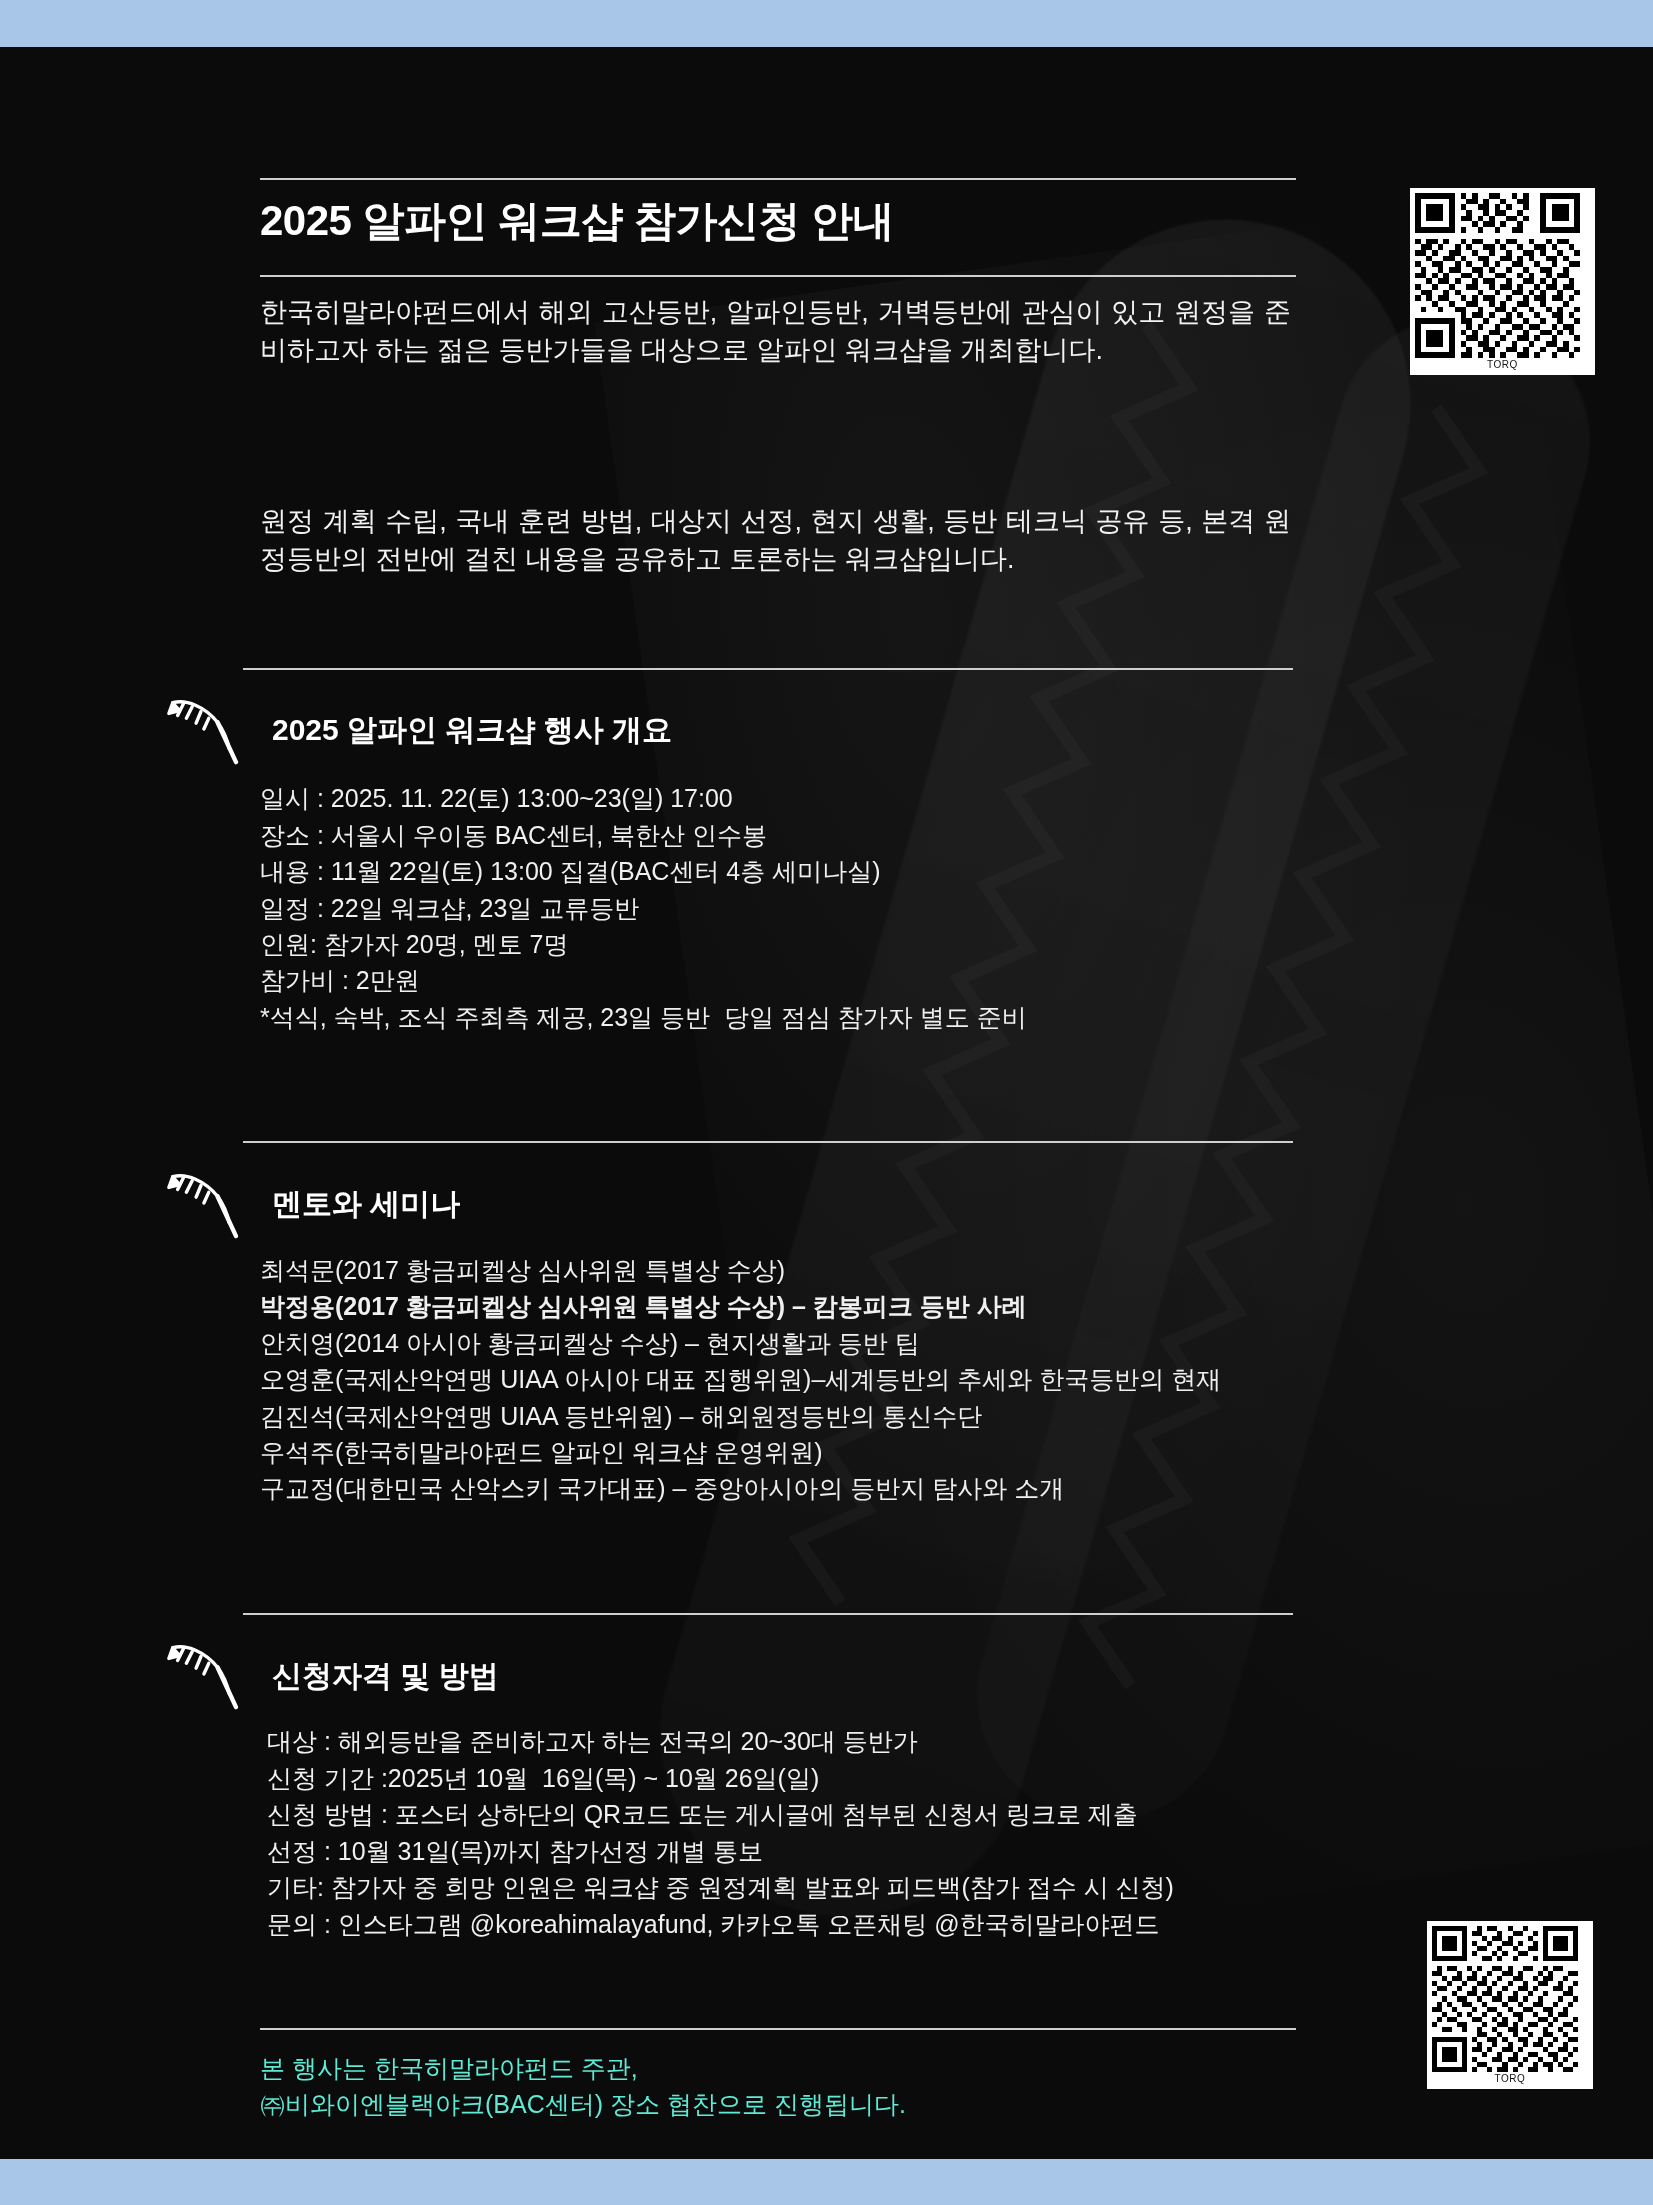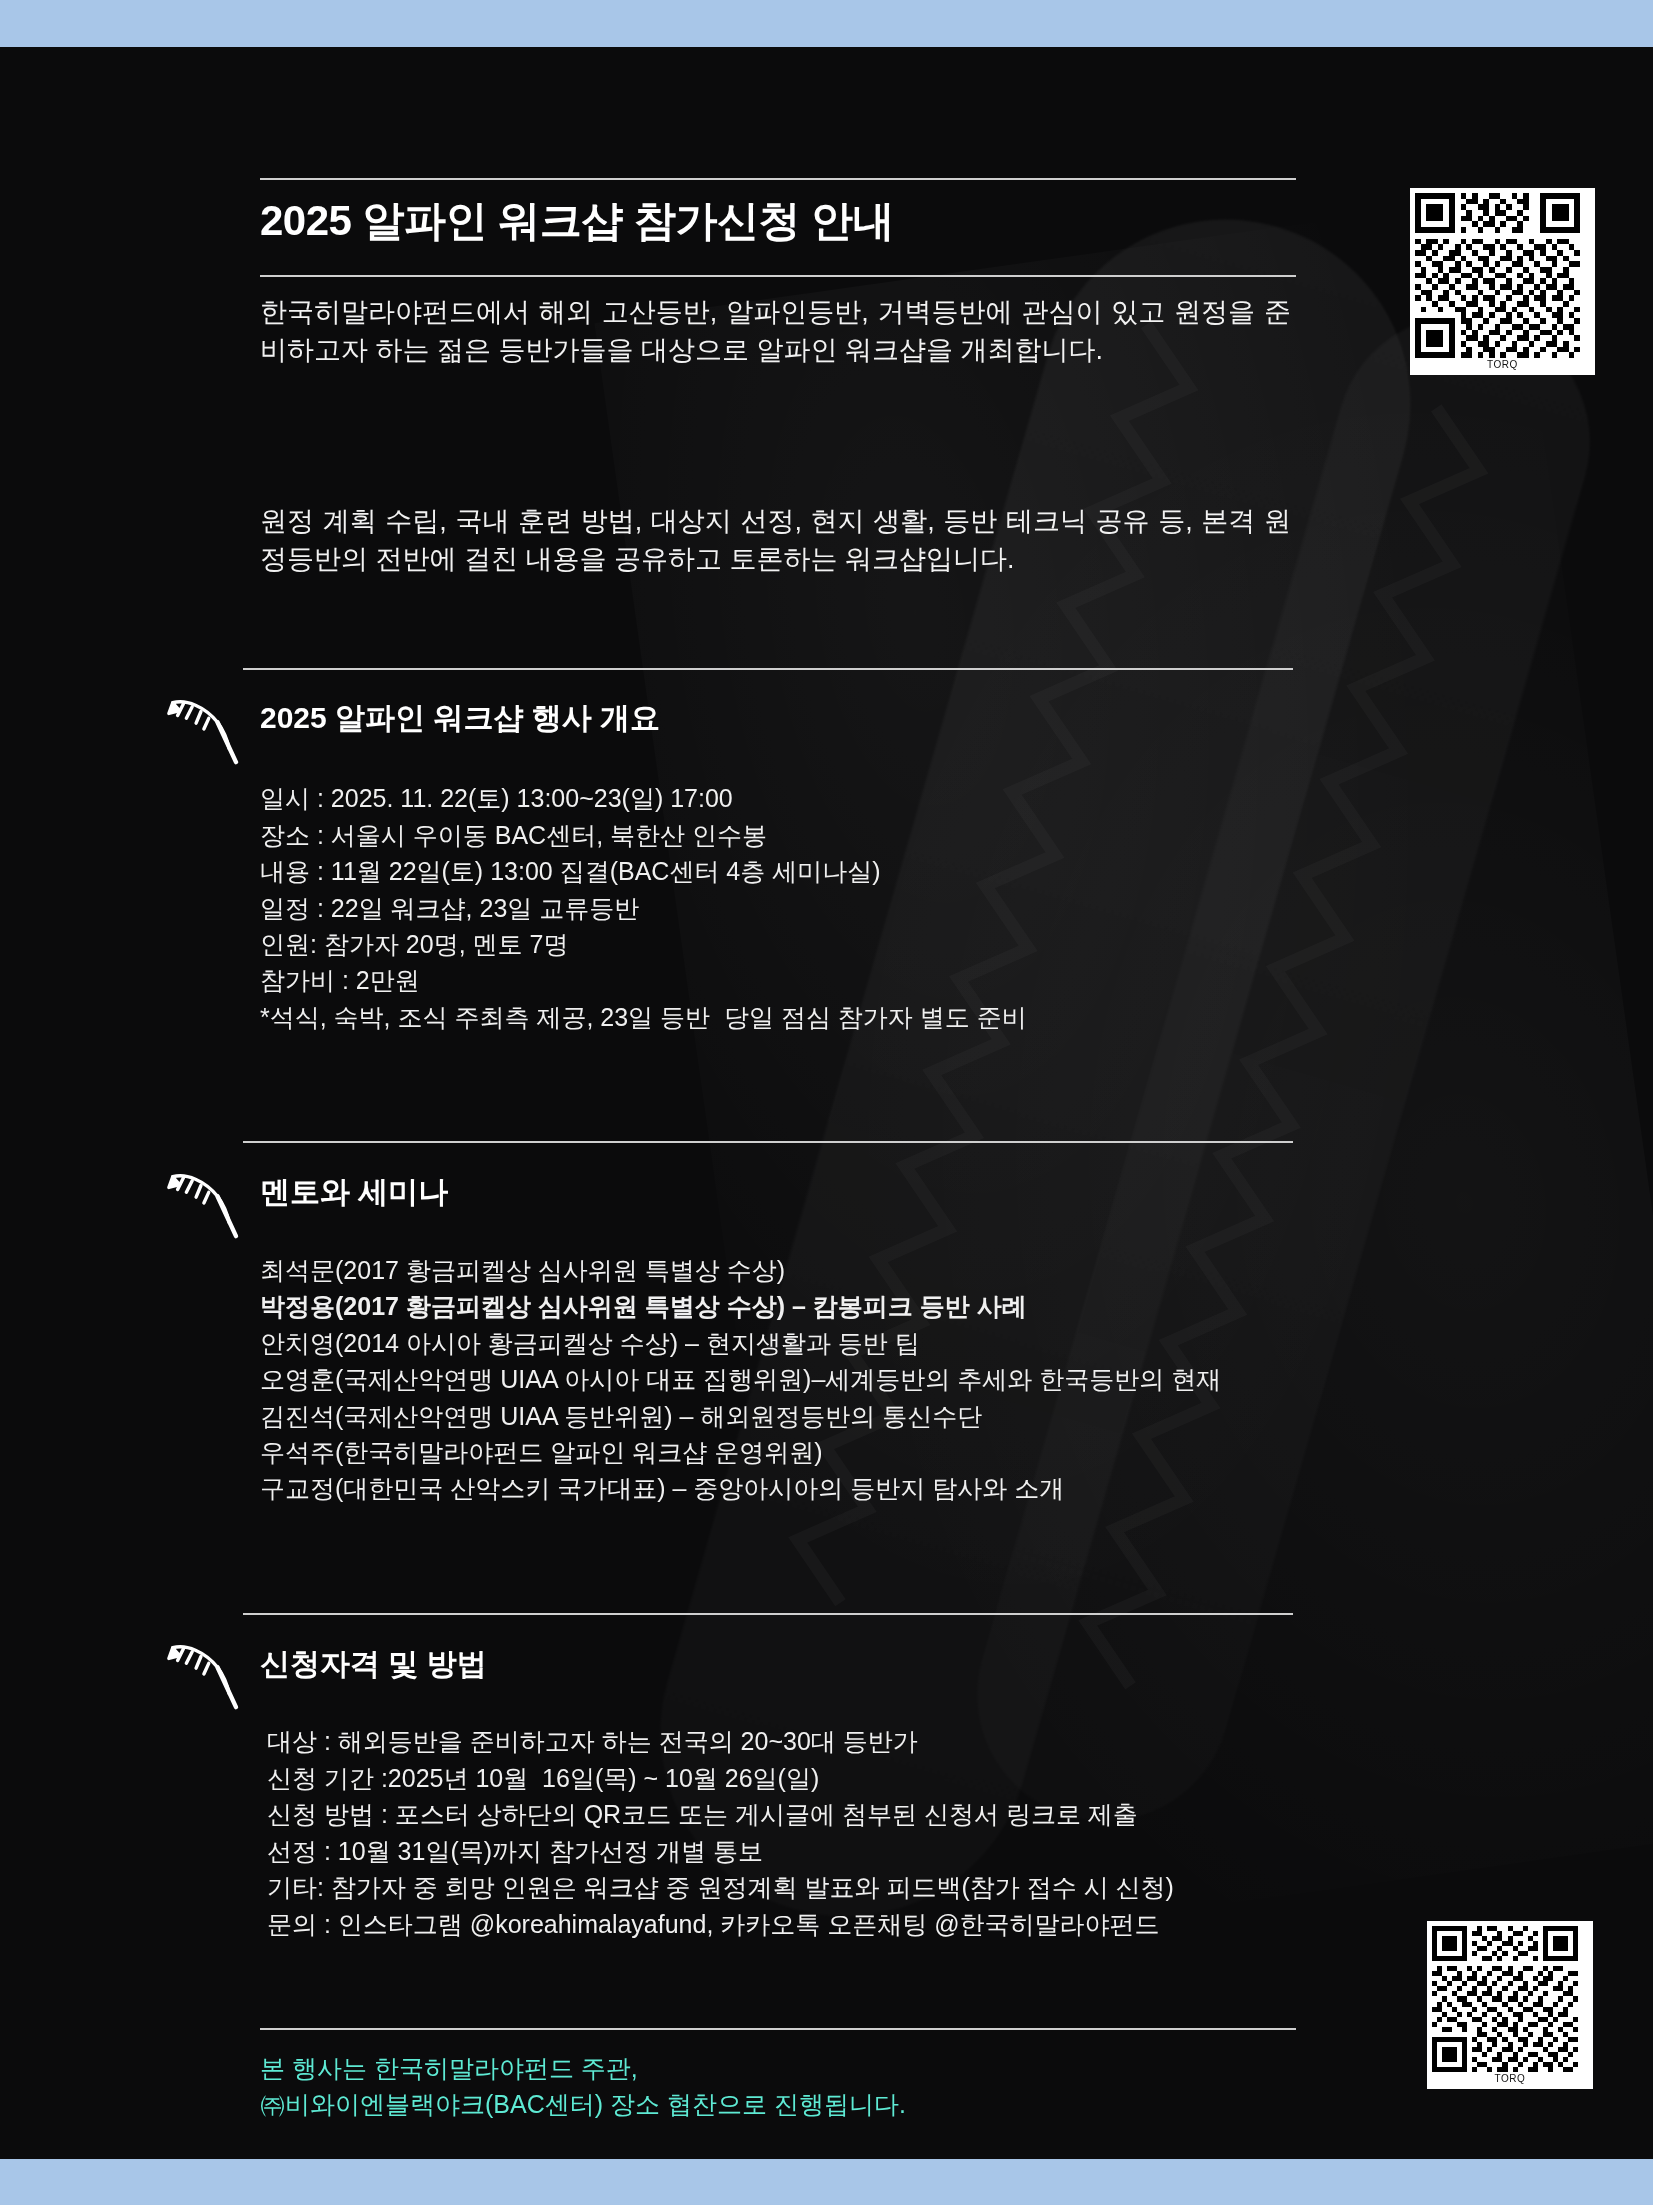--- a/index.html
+++ b/index.html
@@ -103,21 +103,21 @@
     font-size: 27px;
     line-height: 1.42;
     text-align: justify;
     text-justify: inter-character;
   }
   .intro.p1 { top: 246px; }
   .intro.p2 { top: 455px; }
 
   .section-title {
     position: absolute;
-    margin: 0;
+    margin: 12px;
     font-size: 30px;
     font-weight: 600;
     color: #ffffff;
     white-space: nowrap;
   }
 
   .body-text {
     position: absolute;
     color: #f0f0f0;
     font-size: 25px;

